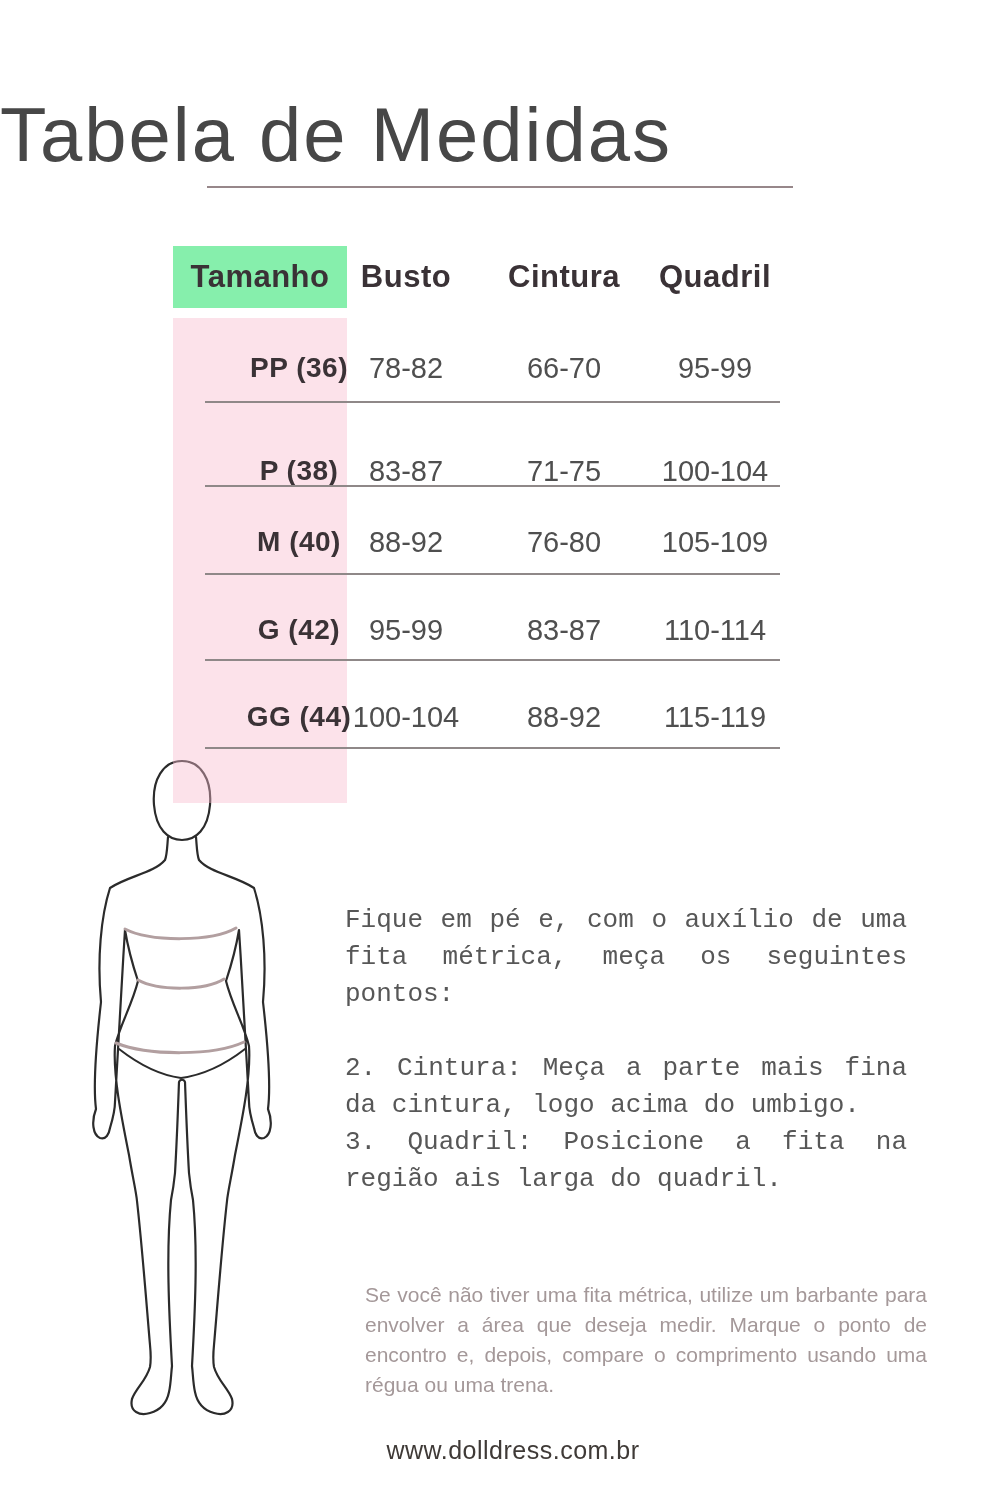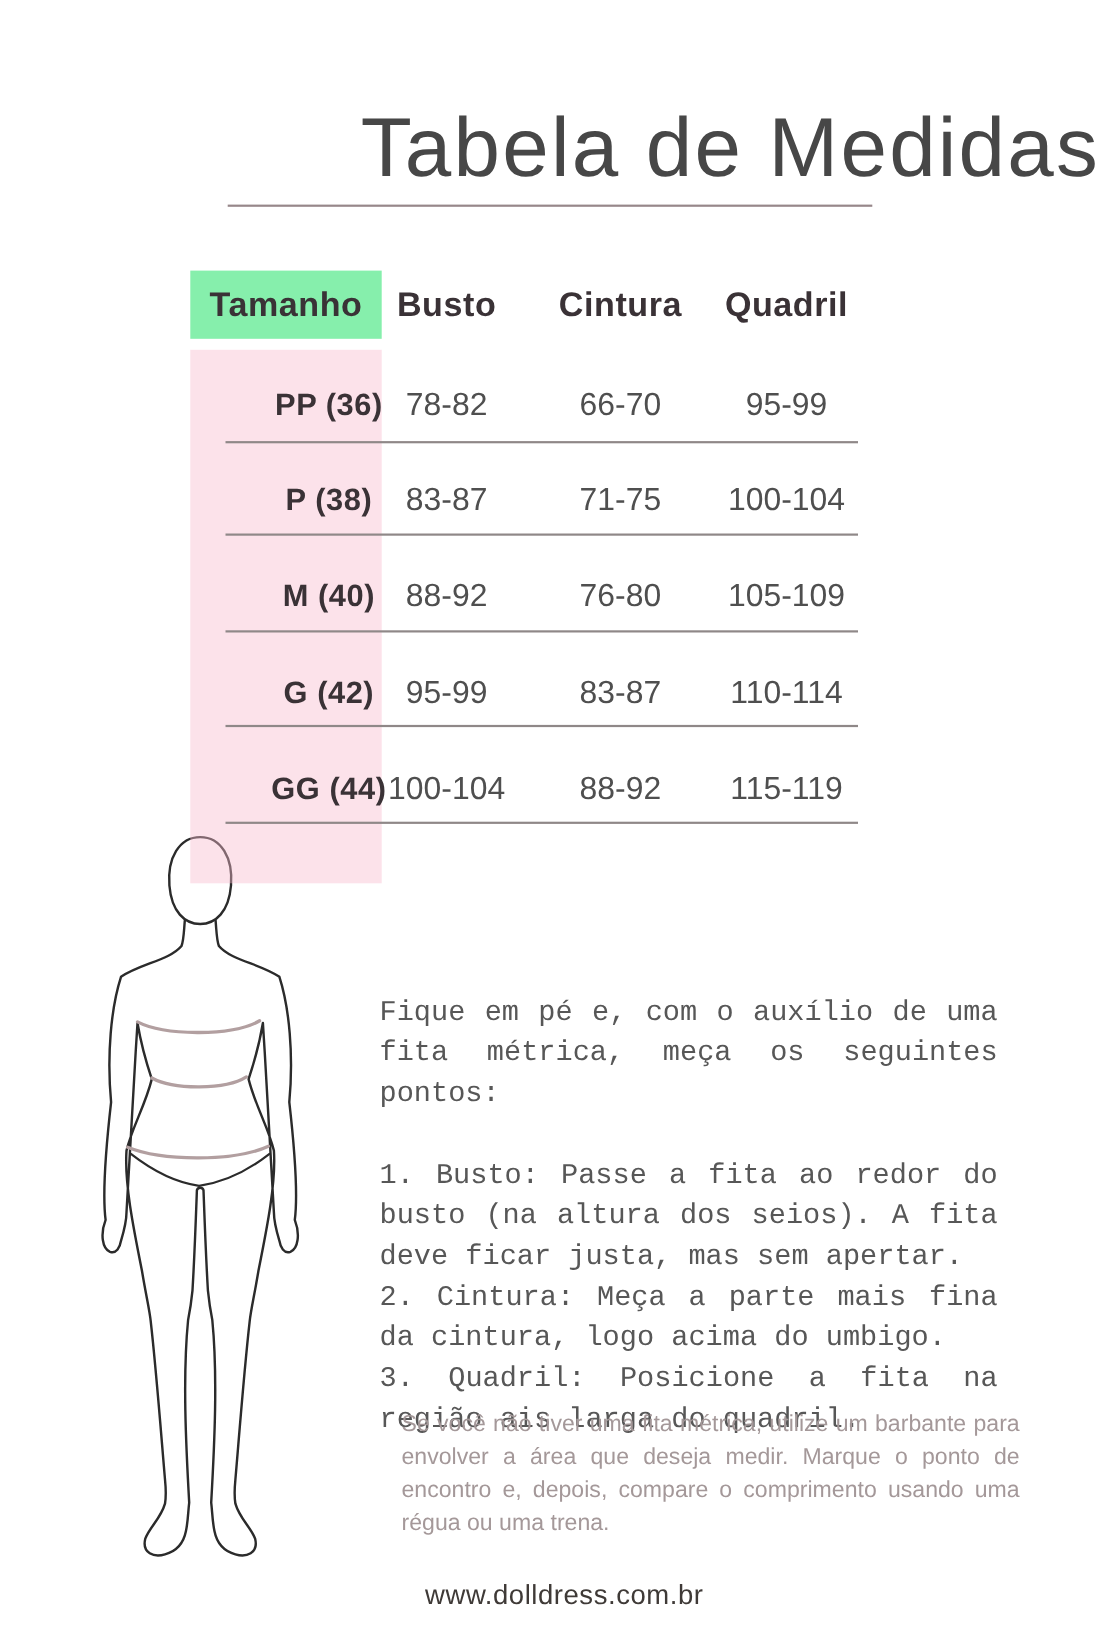--- a/index.html
+++ b/index.html
@@ -1,39 +1,39 @@
 <!DOCTYPE html>
 <html><head>
 <meta charset="utf-8">
 <style>
   html,body{margin:0;padding:0;background:#ffffff;}
   .page{
     position:relative;width:1000px;height:1500px;background:#ffffff;
     font-family:"Liberation Sans",sans-serif;overflow:hidden;
   }
   .title{
-    position:absolute;top:97px;left:0;width:100%;text-align:right;
+    position:absolute;top:97px;left:0;width:100%;text-align:left;
     font-size:76px;font-weight:300;letter-spacing:2px;color:#474747;line-height:1;
   }
   .title-underline{position:absolute;top:186px;left:207px;width:586px;height:2px;background:#97878a;}
 
   
   .hdr{position:absolute;top:246px;height:62px;line-height:62px;text-align:center;
        font-weight:700;font-size:31px;color:#3a3236;letter-spacing:.5px;}
   .hdr-size{left:173px;width:174px;background:#86efac;}
   .col-size{left:173px;width:174px;padding-left:39px;}
   .col-bust{left:336px;width:140px;}
   .col-waist{left:494px;width:140px;}
   .col-hip{left:643px;width:144px;}
   .pink-col{position:absolute;left:173px;top:318px;width:174px;height:485px;
             background:rgba(247,186,206,0.42);}
   .cell{position:absolute;height:62px;line-height:62px;text-align:center;
         font-size:29px;color:#4f4f4f;}
   .size-cell{font-weight:700;font-size:28px;color:#3a3236;letter-spacing:.5px;}
-  .r0{top:337px}.r1{top:424px}.r2{top:511px}.r3{top:599px}.r4{top:686px}
+  .r0{top:337px}.r1{top:440px}.r2{top:511px}.r3{top:599px}.r4{top:686px}
   .sep{position:absolute;left:205px;width:575px;height:2px;background:#8f8888;}
   .s0{top:401px}.s1{top:485px}.s2{top:573px}.s3{top:659px}.s4{top:747px}
 
   .unit-note{position:absolute;top:816px;left:400px;width:460px;text-align:center;
              font-size:24px;color:#595959;}
 
   .figure-svg{position:absolute;left:88px;top:753px;width:250px;height:670px;}
 
   .instructions{position:absolute;left:345px;top:902px;width:562px;
                 font-size:26px;line-height:37px;color:#575757;text-align:justify;}
@@ -128,21 +128,20 @@
     <div class="cell size-cell col-size r4">GG (44)</div>
     <div class="cell col-bust r4">100-104</div>
     <div class="cell col-waist r4">88-92</div>
     <div class="cell col-hip r4">115-119</div>
     <div class="sep s4"></div>
   </div>
 
 
   <div class="instructions">
     <p class="intro">Fique em pé e, com o auxílio de uma fita métrica, meça os seguintes pontos:</p>
-    <p>1. Busto: Passe a fita ao redor do busto (na altura dos seios). A fita deve ficar justa, mas sem apertar.</p>
     <p>2. Cintura: Meça a parte mais fina da cintura, logo acima do umbigo.</p>
     <p>3. Quadril: Posicione a fita na região ais larga do quadril.</p>
   </div>
 
   <div class="tip">Se você não tiver uma fita métrica, utilize um barbante para envolver a área que deseja medir. Marque o ponto de encontro e, depois, compare o comprimento usando uma régua ou uma trena.</div>
 
   <div class="footer">www.dolldress.com.br</div>
 
 </div>
 

